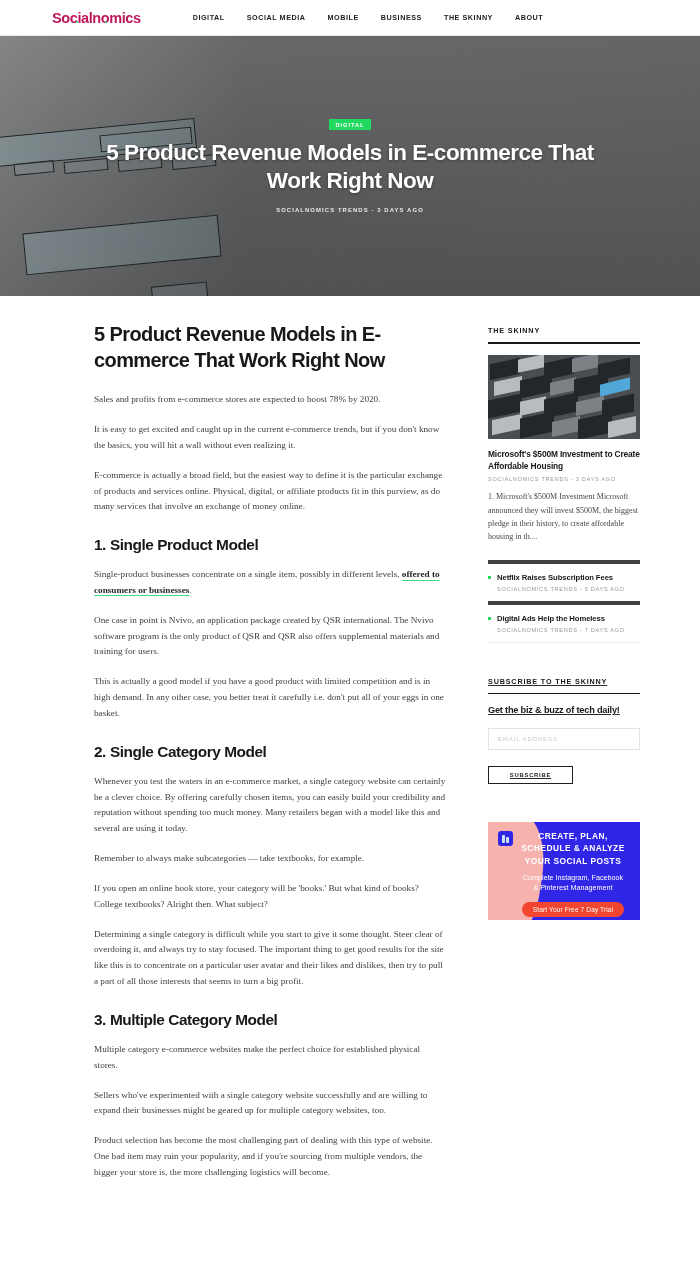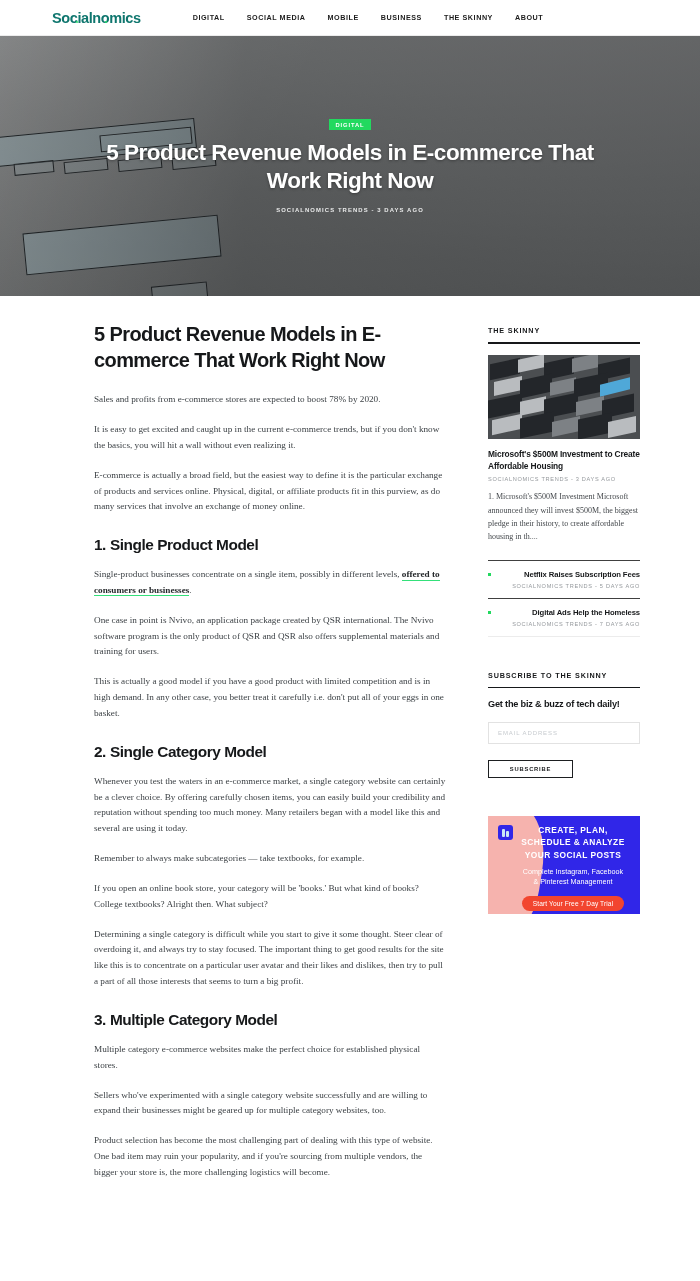--- a/index.html
+++ b/index.html
@@ -24,21 +24,21 @@
     display: flex;
     align-items: center;
     border-bottom: 1px solid #ececec;
     padding-left: 52px;
   }
   .logo {
     font-family: "Liberation Sans", sans-serif;
     font-weight: bold;
     font-size: 14.5px;
     letter-spacing: -0.4px;
-    color: #0f766e;
+    color: #be185d;
     white-space: nowrap;
     position: relative;
   }
   .logo .dot-a {
     position: absolute;
     left: 24px; top: 11px;
     width: 2px; height: 2px;
     background: #29e06a;
     border-radius: 50%;
   }
@@ -234,24 +234,23 @@
   }
   .feat-excerpt {
     font-family: "Liberation Serif", serif;
     font-size: 8px;
     line-height: 1.66;
     color: #44484c;
   }
 
   .sk-list { margin-top: 16px; }
   .sk-item {
-    border-top: 1px solid #404040;
+    border-top: 4px solid #404040;
     padding: 9px 0 9px 9px;
     position: relative;
-    text-align: right;
   }
   .sk-item:last-child { border-bottom: 1px solid #ececec; }
   .sk-bullet {
     position: absolute;
     left: 0; top: 12.5px;
     width: 3.2px; height: 3.2px;
     background: #22d95f;
   }
   .sk-title {
     font-family: "Liberation Sans", sans-serif;
@@ -480,21 +479,21 @@
             <div class="item-meta">SOCIALNOMICS TRENDS  -  5 DAYS AGO</div>
           </div>
           <div class="sk-item">
             <span class="sk-bullet"></span>
             <div class="sk-title">Digital Ads Help the Homeless</div>
             <div class="item-meta">SOCIALNOMICS TRENDS  -  7 DAYS AGO</div>
           </div>
         </div>
       </section>
 
-      <section class="widget" style="margin-top:34px;">
+      <section class="widget" style="margin-top:34px;text-decoration:underline;">
         <div class="widget-title">SUBSCRIBE TO THE SKINNY</div>
         <div class="widget-rule"></div>
         <div class="sub-tagline">Get the biz &amp; buzz of tech daily!</div>
         <input class="email-input" type="text" placeholder="EMAIL ADDRESS" style="">
         <button class="sub-btn">SUBSCRIBE</button>
       </section>
 
       <section class="ad">
         <div class="ad-swoosh"></div>
         <div class="ad-logo">

